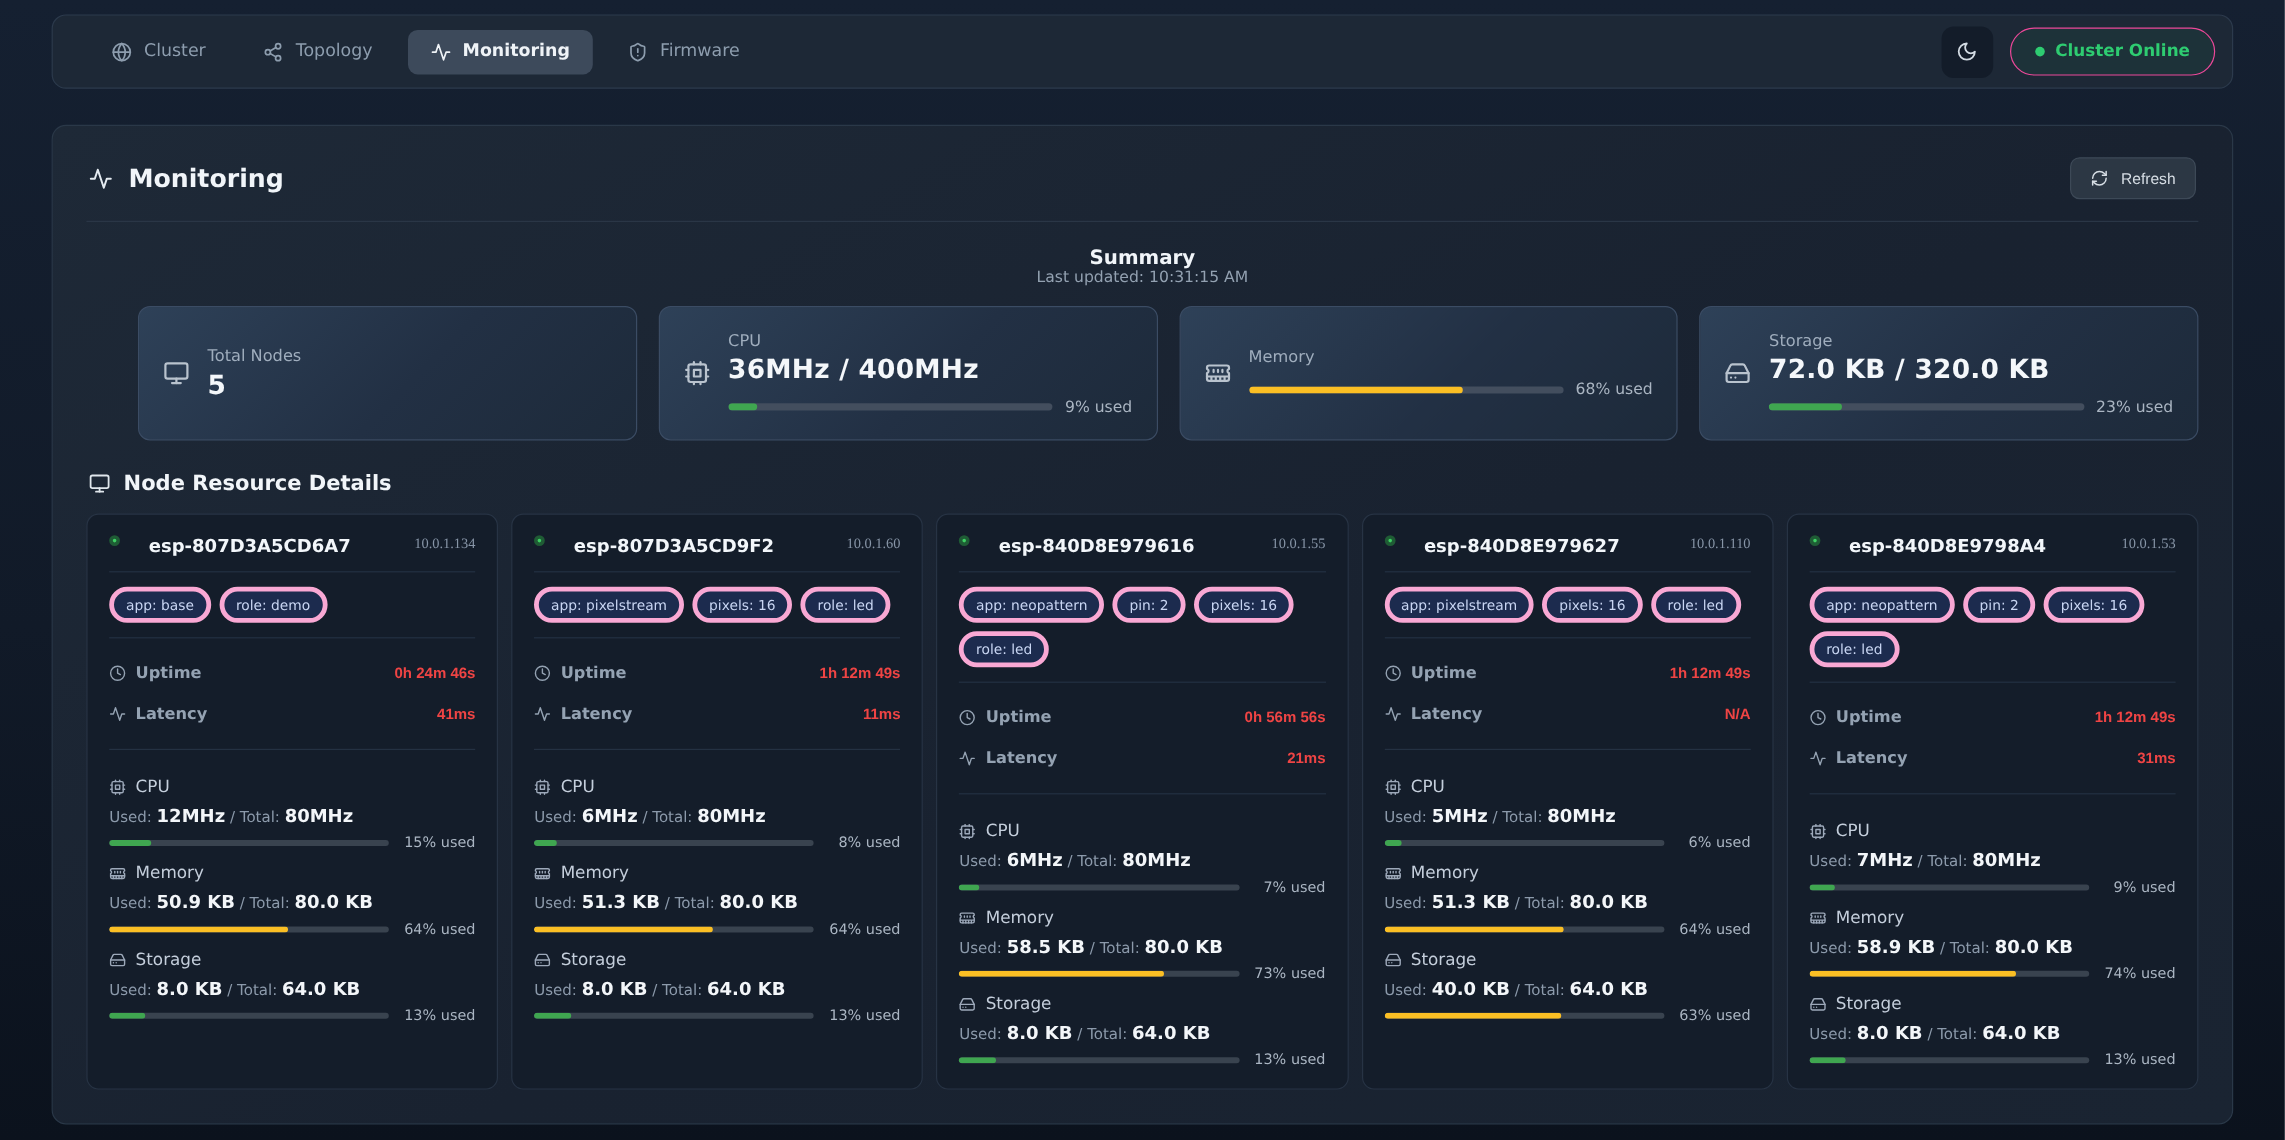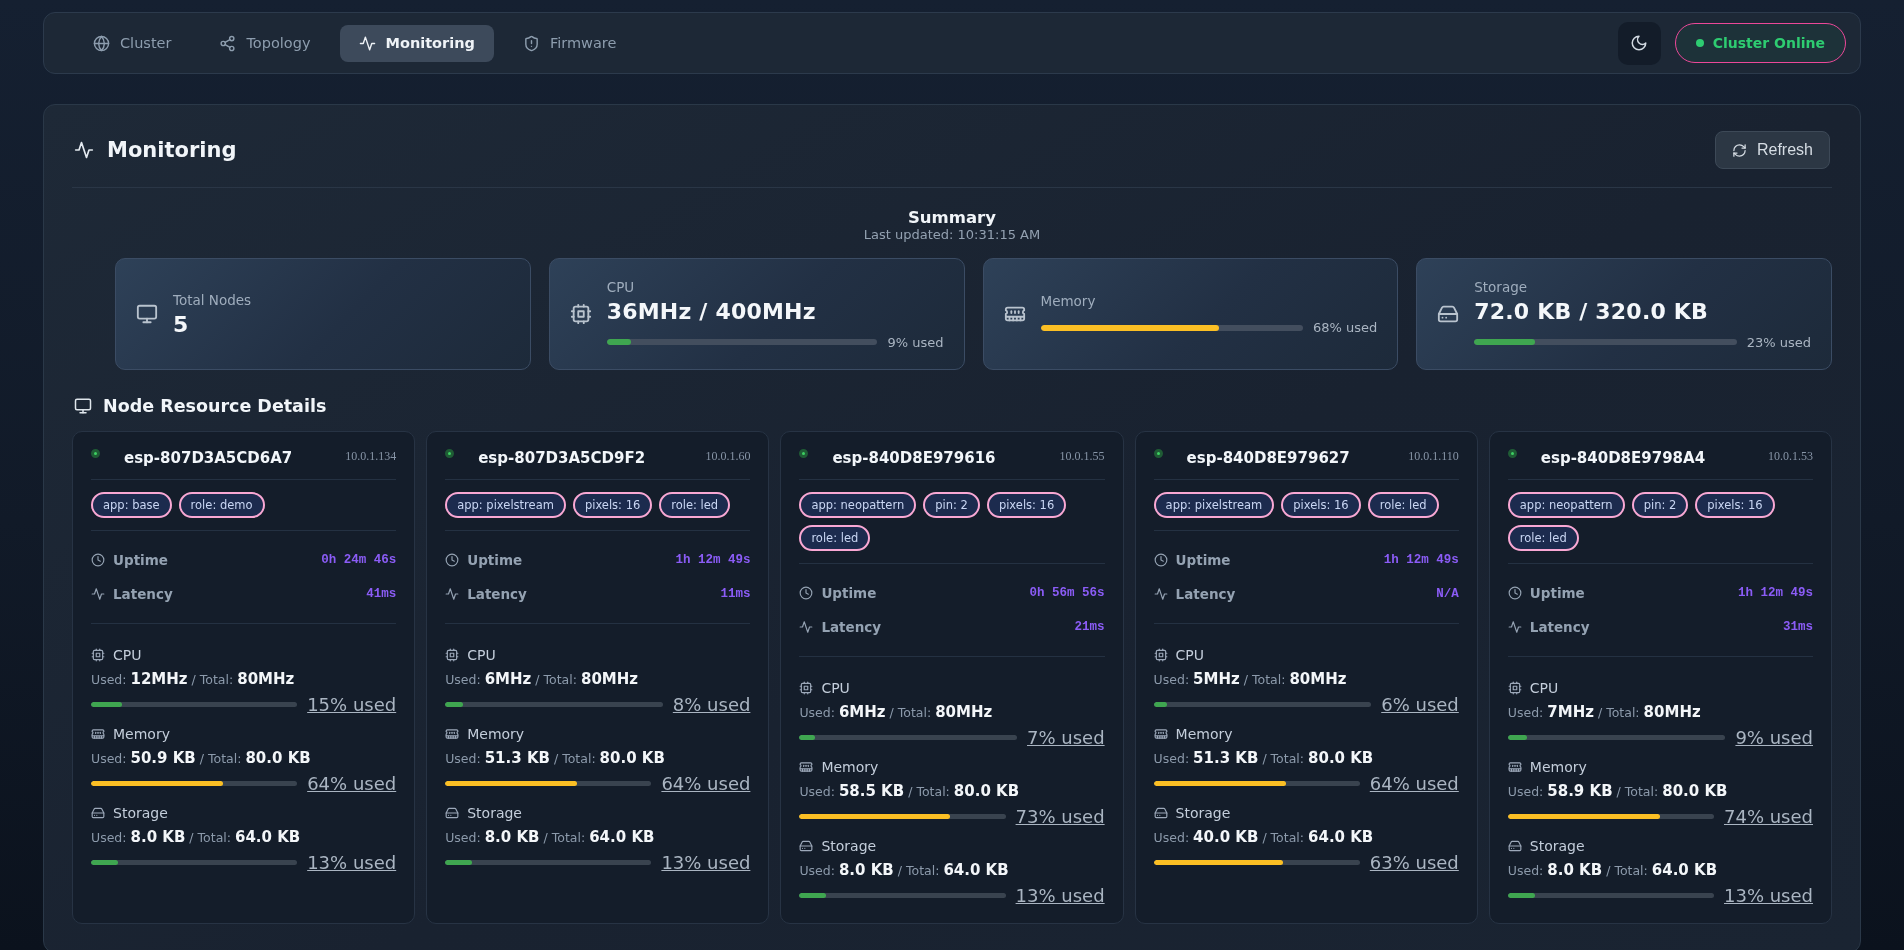--- a/index.html
+++ b/index.html
@@ -50,21 +50,21 @@
   }
   .panel-head {
     display:flex; align-items:center; justify-content:space-between;
     padding:8px 2px 18px; border-bottom:1px solid #2a3646;
   }
   .panel-title { display:flex; align-items:center; gap:13px; color:#f1f5f9; font-size:21px; font-weight:bold; }
   .panel-title .icon { width:20px; height:20px; color:#e4eaf0; }
   .refresh-btn {
     display:flex; align-items:center; gap:10px;
     background:#2c3744; border:1px solid #3d4957; border-radius:8px;
-    padding:9px 16px; color:#d6dde4; font-size:16px; cursor:pointer;
+    padding:9px 16px; color:#d6dde4; font-size:13px; cursor:pointer;
   }
   .refresh-btn .icon { width:15px; height:15px; }
 
   .section-row { display:flex; align-items:center; justify-content:space-between; margin:20px 2px 16px;flex-direction:column; }
   .section-title { color:#f1f5f9; font-size:16.5px; font-weight:bold; }
   .muted { color:#93a1b1; font-size:13px; }
 
   
   .summary-grid { display:grid; grid-template-columns:repeat(4,1fr); gap:18px;margin-left:43px; }
   .sum-card {
@@ -90,36 +90,36 @@
     background:#141d2a; border:1px solid #273344; border-radius:10px;
     padding:17px 18px; display:flex; flex-direction:column; min-height:448px;
   }
   .node-head { display:flex; align-items:flex-start; gap:24px; }
   .status-dot { width:9px; height:9px; border-radius:50%; background:#3ecf63; border:3px solid #1f5c35; }
   .node-name { color:#f2f6fa; font-weight:bold; font-size:15px; flex:1; min-width:0; white-space:nowrap; overflow:hidden; }
   .node-ip { font-family:Liberation Serif, serif; font-size:12px; color:#8795a7; white-space:nowrap; }
   .node-div { height:1px; background:#243142; margin:12px 0; }
   .tag-row { display:flex; flex-wrap:wrap; gap:7px; }
   .tag {
-    background:#1c2b4e; border:2px solid #f9a8d4; color:#c9d6f3;
+    background:#1c2b4e; border:4px solid #f9a8d4; color:#c9d6f3;
     font-size:11.5px; padding:4px 10px; border-radius:999px; white-space:nowrap;
   }
   .info-row { display:flex; align-items:center; justify-content:space-between; margin:9px 0; }
   .info-left { display:flex; align-items:center; gap:8px; color:#94a2b2; font-weight:bold; font-size:13.5px; }
   .info-left .icon { width:14px; height:14px; }
-  .info-value { font-family:Liberation Mono, monospace; font-weight:bold; color:#8b5cf6; font-size:12.5px; white-space:nowrap; }
+  .info-value { font-family:Liberation Sans, sans-serif; font-weight:bold; color:#ef4444; font-size:12.5px; white-space:nowrap; }
   .metric { margin-top:11px; }
   .metric-head { display:flex; align-items:center; gap:8px; color:#c4cedb; font-size:14px; }
   .metric-head .icon { width:14px; height:14px; color:#9da9ba; }
   .metric-usage { margin:7px 0 6px; color:#8c9aab; font-size:12.5px; }
   .metric-usage > * { margin-right:4px; }
   .metric-usage b { color:#f3f6f9; font-size:15px; }
   .node-card .bar-row { margin-top:2px; }
   .node-card .bar-track { height:5px; background:#39434f; }
-  .node-card .bar-label { font-size:18px; min-width:62px; text-align:right;text-decoration:underline; }
+  .node-card .bar-label { font-size:12px; min-width:62px; text-align:right; }
 </style>
 </head>
 <body>
 
 <nav class="topnav">
   <div class="tabs" id="nav-tabs">
       <div class="tab">
         <span class="icon tab-icon">
           <svg viewBox="0 0 24 24" fill="none" stroke="currentColor" stroke-width="2" stroke-linecap="round" stroke-linejoin="round">
             <circle cx="12" cy="12" r="10"></circle>

